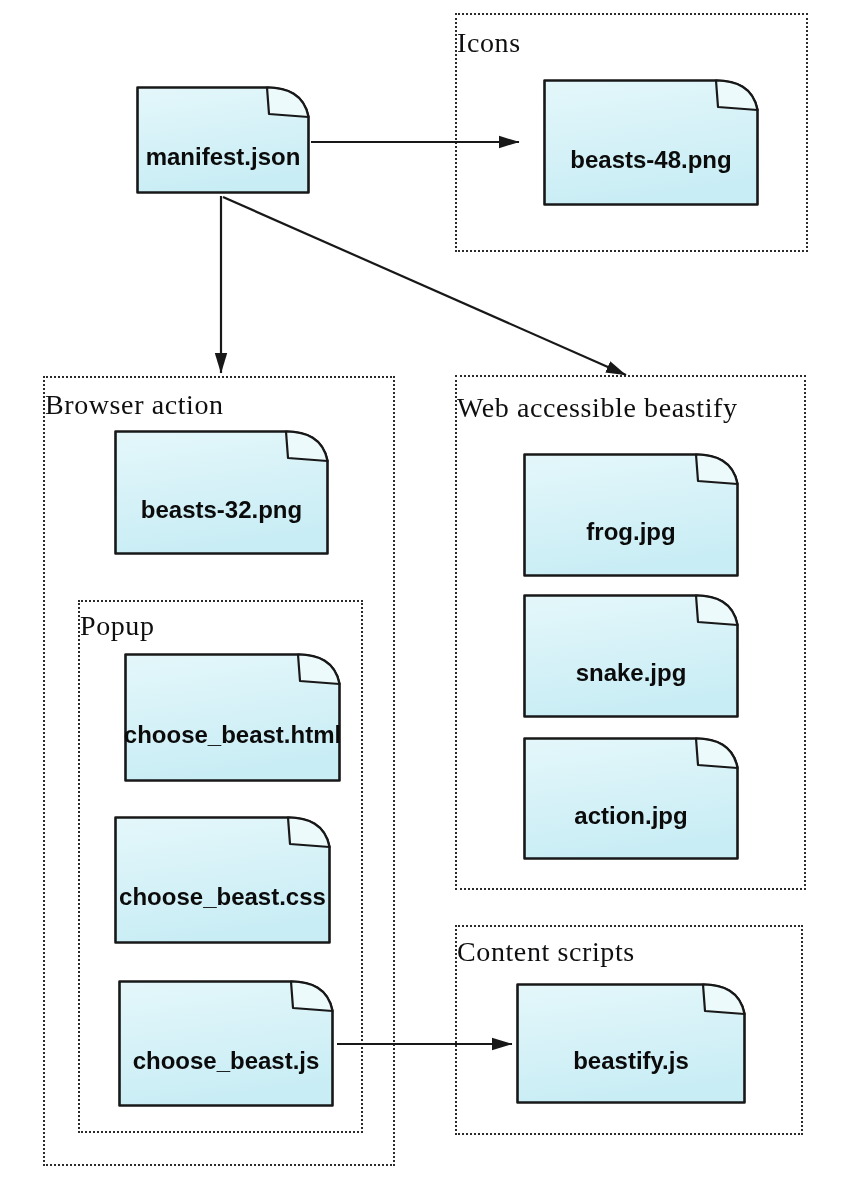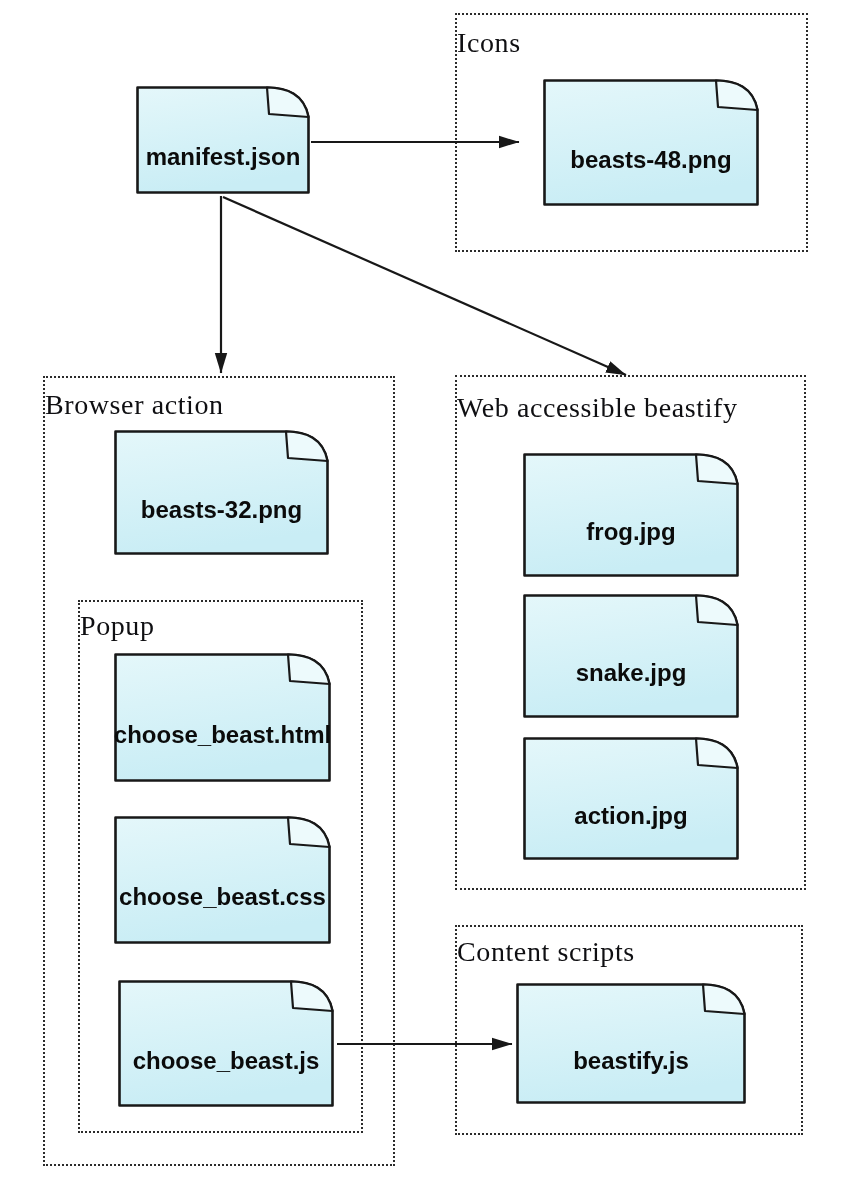--- a/index.html
+++ b/index.html
@@ -117,21 +117,21 @@
             <stop offset="0" stop-color="#e4f7fa"></stop>
             <stop offset="1" stop-color="#c9edf5"></stop>
           </linearGradient>
         </defs>
         <path d="M2.5,2.5 L173,2.5 C193,3 210,9 214.5,32 L214.5,124.5 L2.5,124.5 Z" fill="url(#fileGrad2)" stroke="#181818" stroke-width="2.6" stroke-linejoin="round"></path>
         <path d="M173,2.5 C193,3 210,9 214.5,32 L175,29 Z" fill="#edfafc" stroke="#181818" stroke-width="2.2" stroke-linejoin="round"></path>
       </svg>
     <span class="file-label">beasts-32.png</span>
   </div>
 
-  <div class="file-node" style="left:113px; top:652px; width:219px; height:131px;">
+  <div class="file-node" style="left:123px; top:652px; width:219px; height:131px;">
     <svg class="file-shape" viewBox="0 0 219 131">
         <defs>
           <linearGradient id="fileGrad3" x1="0" y1="0" x2="0.25" y2="1">
             <stop offset="0" stop-color="#e4f7fa"></stop>
             <stop offset="1" stop-color="#c9edf5"></stop>
           </linearGradient>
         </defs>
         <path d="M2.5,2.5 L175,2.5 C195,3 212,9 216.5,32 L216.5,128.5 L2.5,128.5 Z" fill="url(#fileGrad3)" stroke="#181818" stroke-width="2.6" stroke-linejoin="round"></path>
         <path d="M175,2.5 C195,3 212,9 216.5,32 L177,29 Z" fill="#edfafc" stroke="#181818" stroke-width="2.2" stroke-linejoin="round"></path>
       </svg>

